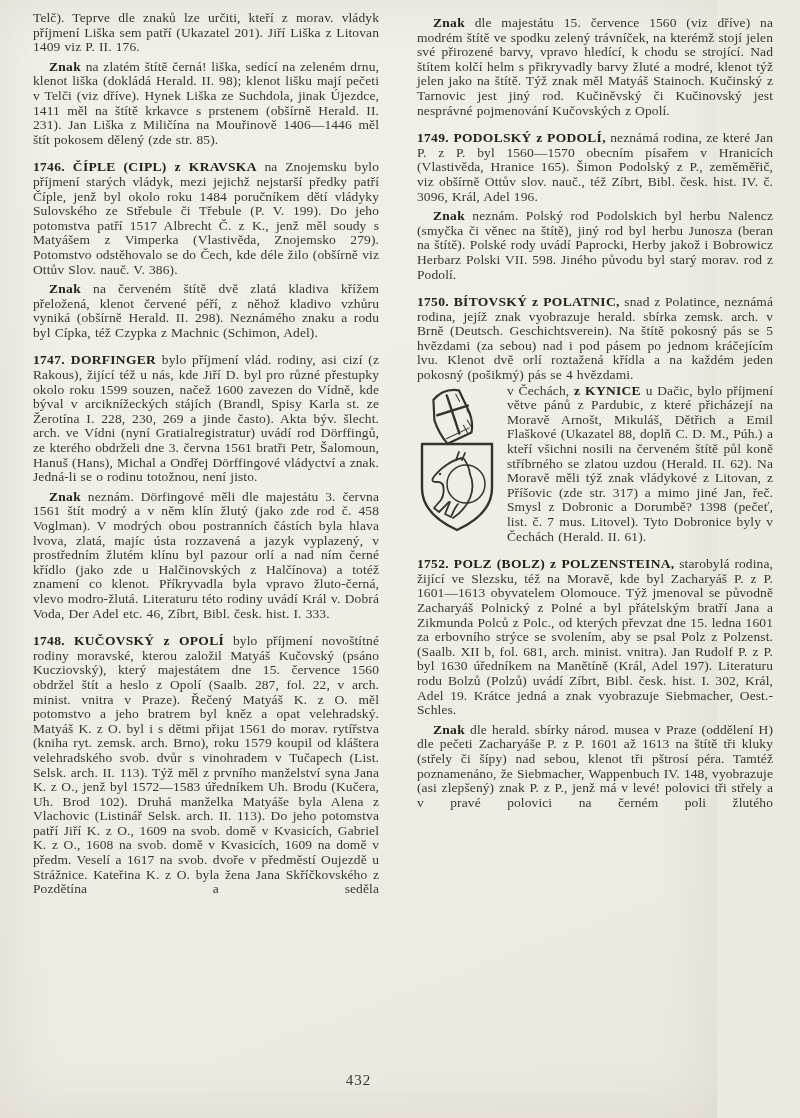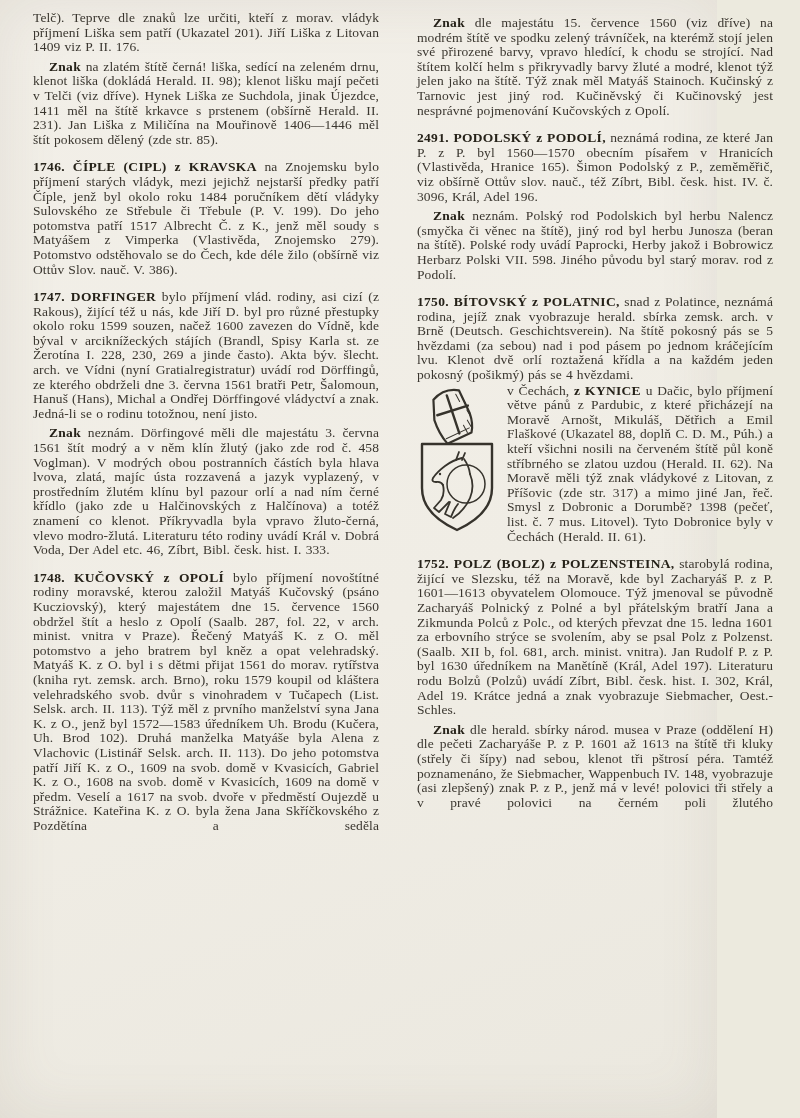--- a/index.html
+++ b/index.html
@@ -46,27 +46,28 @@
   }
 </style>
 </head>
 <body>
 
 <div class="page">
   <div class="col col-left">
       <p class="continuation"><span>Telč). Teprve dle znaků lze určiti, kteří z morav. vládyk příjmení Liška sem patří (Ukazatel 201). Jiří Liška z Litovan 1409 viz P. II. 176.</span></p>
       <p class="znak"><span class="b">Znak</span><span> na zlatém štítě černá! liška, sedící na zeleném drnu, klenot liška (dokládá Herald. II. 98); klenot lišku mají pečeti v Telči (viz dříve). Hynek Liška ze Suchdola, jinak Újezdce, 1411 měl na štítě krkavce s prstenem (obšírně Herald. II. 231). Jan Liška z Miličína na Mouřinově 1406—1446 měl štít pokosem dělený (zde str. 85).</span></p>
       <p class="entry"><span class="b">1746. ČÍPLE (CIPL) z KRAVSKA</span><span> na Znojemsku bylo příjmení starých vládyk, mezi jejichž nejstarší předky patří Číple, jenž byl okolo roku 1484 poručníkem dětí vládyky Sulovského ze Střebule či Třebule (P. V. 199). Do jeho potomstva patří 1517 Albrecht Č. z K., jenž měl soudy s Matyášem z Vimperka (Vlastivěda, Znojemsko 279). Potomstvo odstěhovalo se do Čech, kde déle žilo (obšírně viz Ottův Slov. nauč. V. 386).</span></p>
+      <p class="znak"><span class="b">Znak</span><span> na červeném štítě dvě zlatá kladiva křížem přeložená, klenot červené péří, z něhož kladivo vzhůru vyniká (obšírně Herald. II. 298). Neznámého znaku a rodu byl Cípka, též Czypka z Machnic (Schimon, Adel).</span></p>
       <p class="entry"><span class="b">1747. DORFINGER</span><span> bylo příjmení vlád. rodiny, asi cizí (z Rakous), žijící též u nás, kde Jiří D. byl pro různé přestupky okolo roku 1599 souzen, načež 1600 zavezen do Vídně, kde býval v arciknížeckých stájích (Brandl, Spisy Karla st. ze Žerotína I. 228, 230, 269 a jinde často). Akta býv. šlecht. arch. ve Vídni (nyní Gratialregistratur) uvádí rod Dörffingů, ze kterého obdrželi dne 3. června 1561 bratři Petr, Šalomoun, Hanuš (Hans), Michal a Ondřej Dörffingové vládyctví a znak. Jedná-li se o rodinu totožnou, není jisto.</span></p>
       <p class="znak"><span class="b">Znak</span><span> neznám. Dörfingové měli dle majestátu 3. června 1561 štít modrý a v něm klín žlutý (jako zde rod č. 458 Voglman). V modrých obou postranních částích byla hlava lvova, zlatá, majíc ústa rozzavená a jazyk vyplazený, v prostředním žlutém klínu byl pazour orlí a nad ním černé křídlo (jako zde u Halčinovských z Halčínova) a totéž znamení co klenot. Příkryvadla byla vpravo žluto-černá, vlevo modro-žlutá. Literaturu této rodiny uvádí Král v. Dobrá Voda, Der Adel etc. 46, Zíbrt, Bibl. česk. hist. I. 333.</span></p>
       <p class="entry runover"><span class="b">1748. KUČOVSKÝ z OPOLÍ</span><span> bylo příjmení novoštítné rodiny moravské, kterou založil Matyáš Kučovský (psáno Kucziovský), který majestátem dne 15. července 1560 obdržel štít a heslo z Opolí (Saalb. 287, fol. 22, v arch. minist. vnitra v Praze). Řečený Matyáš K. z O. měl potomstvo a jeho bratrem byl kněz a opat velehradský. Matyáš K. z O. byl i s dětmi přijat 1561 do morav. rytířstva (kniha ryt. zemsk. arch. Brno), roku 1579 koupil od kláštera velehradského svob. dvůr s vinohradem v Tučapech (List. Selsk. arch. II. 113). Týž měl z prvního manželství syna Jana K. z O., jenž byl 1572—1583 úředníkem Uh. Brodu (Kučera, Uh. Brod 102). Druhá manželka Matyáše byla Alena z Vlachovic (Listinář Selsk. arch. II. 113). Do jeho potomstva patří Jiří K. z O., 1609 na svob. domě v Kvasicích, Gabriel K. z O., 1608 na svob. domě v Kvasicích, 1609 na domě v předm. Veselí a 1617 na svob. dvoře v předměstí Oujezdě u Strážnice. Kateřina K. z O. byla žena Jana Skříčkovského z Pozdětína a seděla</span></p>
     </div>
   <div class="col col-right">
       <p class="znak"><span class="b">Znak</span><span> dle majestátu 15. července 1560 (viz dříve) na modrém štítě ve spodku zelený trávníček, na kterémž stojí jelen své přirozené barvy, vpravo hledící, k chodu se strojící. Nad štítem kolčí helm s přikryvadly barvy žluté a modré, klenot týž jelen jako na štítě. Týž znak měl Matyáš Stainoch. Kučinský z Tarnovic jest jiný rod. Kučiněvský či Kučinovský jest nesprávné pojmenování Kučovských z Opolí.</span></p>
-      <p class="entry"><span class="b">2491. PODOLSKÝ z PODOLÍ,</span><span> neznámá rodina, ze které Jan P. z P. byl 1560—1570 obecním písařem v Hranicích (Vlastivěda, Hranice 165). Šimon Podolský z P., zeměměřič, viz obšírně Ottův slov. nauč., též Zíbrt, Bibl. česk. hist. IV. č. 3096, Král, Adel 196.</span></p>
+      <p class="entry"><span class="b">1749. PODOLSKÝ z PODOLÍ,</span><span> neznámá rodina, ze které Jan P. z P. byl 1560—1570 obecním písařem v Hranicích (Vlastivěda, Hranice 165). Šimon Podolský z P., zeměměřič, viz obšírně Ottův slov. nauč., též Zíbrt, Bibl. česk. hist. IV. č. 3096, Král, Adel 196.</span></p>
       <p class="znak"><span class="b">Znak</span><span> neznám. Polský rod Podolskich byl herbu Nalencz (smyčka či věnec na štítě), jiný rod byl herbu Junosza (beran na štítě). Polské rody uvádí Paprocki, Herby jakož i Bobrowicz Herbarz Polski VII. 598. Jiného původu byl starý morav. rod z Podolí.</span></p>
       <p class="entry"><span class="b">1750. BÍTOVSKÝ z POLATNIC,</span><span> snad z Polatince, neznámá rodina, jejíž znak vyobrazuje herald. sbírka zemsk. arch. v Brně (Deutsch. Geschichtsverein). Na štítě pokosný pás se 5 hvězdami (za sebou) nad i pod pásem po jednom kráčejícím lvu. Klenot dvě orlí roztažená křídla a na každém jeden pokosný (pošikmý) pás se 4 hvězdami.</span></p>
       <p class="body-with-illustration">
   <span class="coa-float">
     <svg viewBox="0 0 82 148" width="82" height="148">
       <g fill="none" stroke="#36332c" stroke-linecap="round" stroke-linejoin="round">
         <g transform="rotate(-14 38 30)">
           <path d="M21,9 Q34,0 48,6 L53,31 Q54,42 50,50 L24,55 Q18,43 17,29 Z" stroke-width="2.2"></path>
           <path d="M35,8 L38,48" stroke-width="2.4"></path>
           <path d="M21,25 L53,23" stroke-width="2.4"></path>
@@ -86,13 +87,14 @@
           <path d="M53,88 Q58,100 53,112 Q48,124 36,132" stroke-width="1.8"></path>
           <circle cx="23" cy="88" r="1.2" fill="#36332c" stroke="none"></circle>
         </g>
       </g>
     </svg>
   </span>
 <span>v Čechách, </span><span class="b">z KYNICE</span><span> u Dačic, bylo příjmení větve pánů z Pardubic, z které přicházejí na Moravě Arnošt, Mikuláš, Dětřich a Emil Flaškové (Ukazatel 88, doplň C. D. M., Púh.) a kteří všichni nosili na červeném štítě půl koně stříbrného se zlatou uzdou (Herald. II. 62). Na Moravě měli týž znak vládykové z Litovan, z Příšovic (zde str. 317) a mimo jiné Jan, řeč. Smysl z Dobronic a Dorumbě? 1398 (pečeť, list. č. 7 mus. Litovel). Tyto Dobronice byly v Čechách (Herald. II. 61).</span></p>
       <p class="entry"><span class="b">1752. POLZ (BOLZ) z POLZENSTEINA,</span><span> starobylá rodina, žijící ve Slezsku, též na Moravě, kde byl Zacharyáš P. z P. 1601—1613 obyvatelem Olomouce. Týž jmenoval se původně Zacharyáš Polnický z Polné a byl přátelským bratří Jana a Zikmunda Polců z Polc., od kterých převzat dne 15. ledna 1601 za erbovního strýce se svolením, aby se psal Polz z Polzenst. (Saalb. XII b, fol. 681, arch. minist. vnitra). Jan Rudolf P. z P. byl 1630 úředníkem na Manětíně (Král, Adel 197). Literaturu rodu Bolzů (Polzů) uvádí Zíbrt, Bibl. česk. hist. I. 302, Král, Adel 19. Krátce jedná a znak vyobrazuje Siebmacher, Oest.-Schles.</span></p>
       <p class="znak runover"><span class="b">Znak</span><span> dle herald. sbírky národ. musea v Praze (oddělení H) dle pečeti Zacharyáše P. z P. 1601 až 1613 na štítě tři kluky (střely či šípy) nad sebou, klenot tři pštrosí péra. Tamtéž poznamenáno, že Siebmacher, Wappenbuch IV. 148, vyobrazuje (asi zlepšený) znak P. z P., jenž má v levé! polovici tři střely a v pravé polovici na černém poli žlutého</span></p>
     </div>
+  <div class="page-number">432</div>
 </div>
 
 </body></html>

